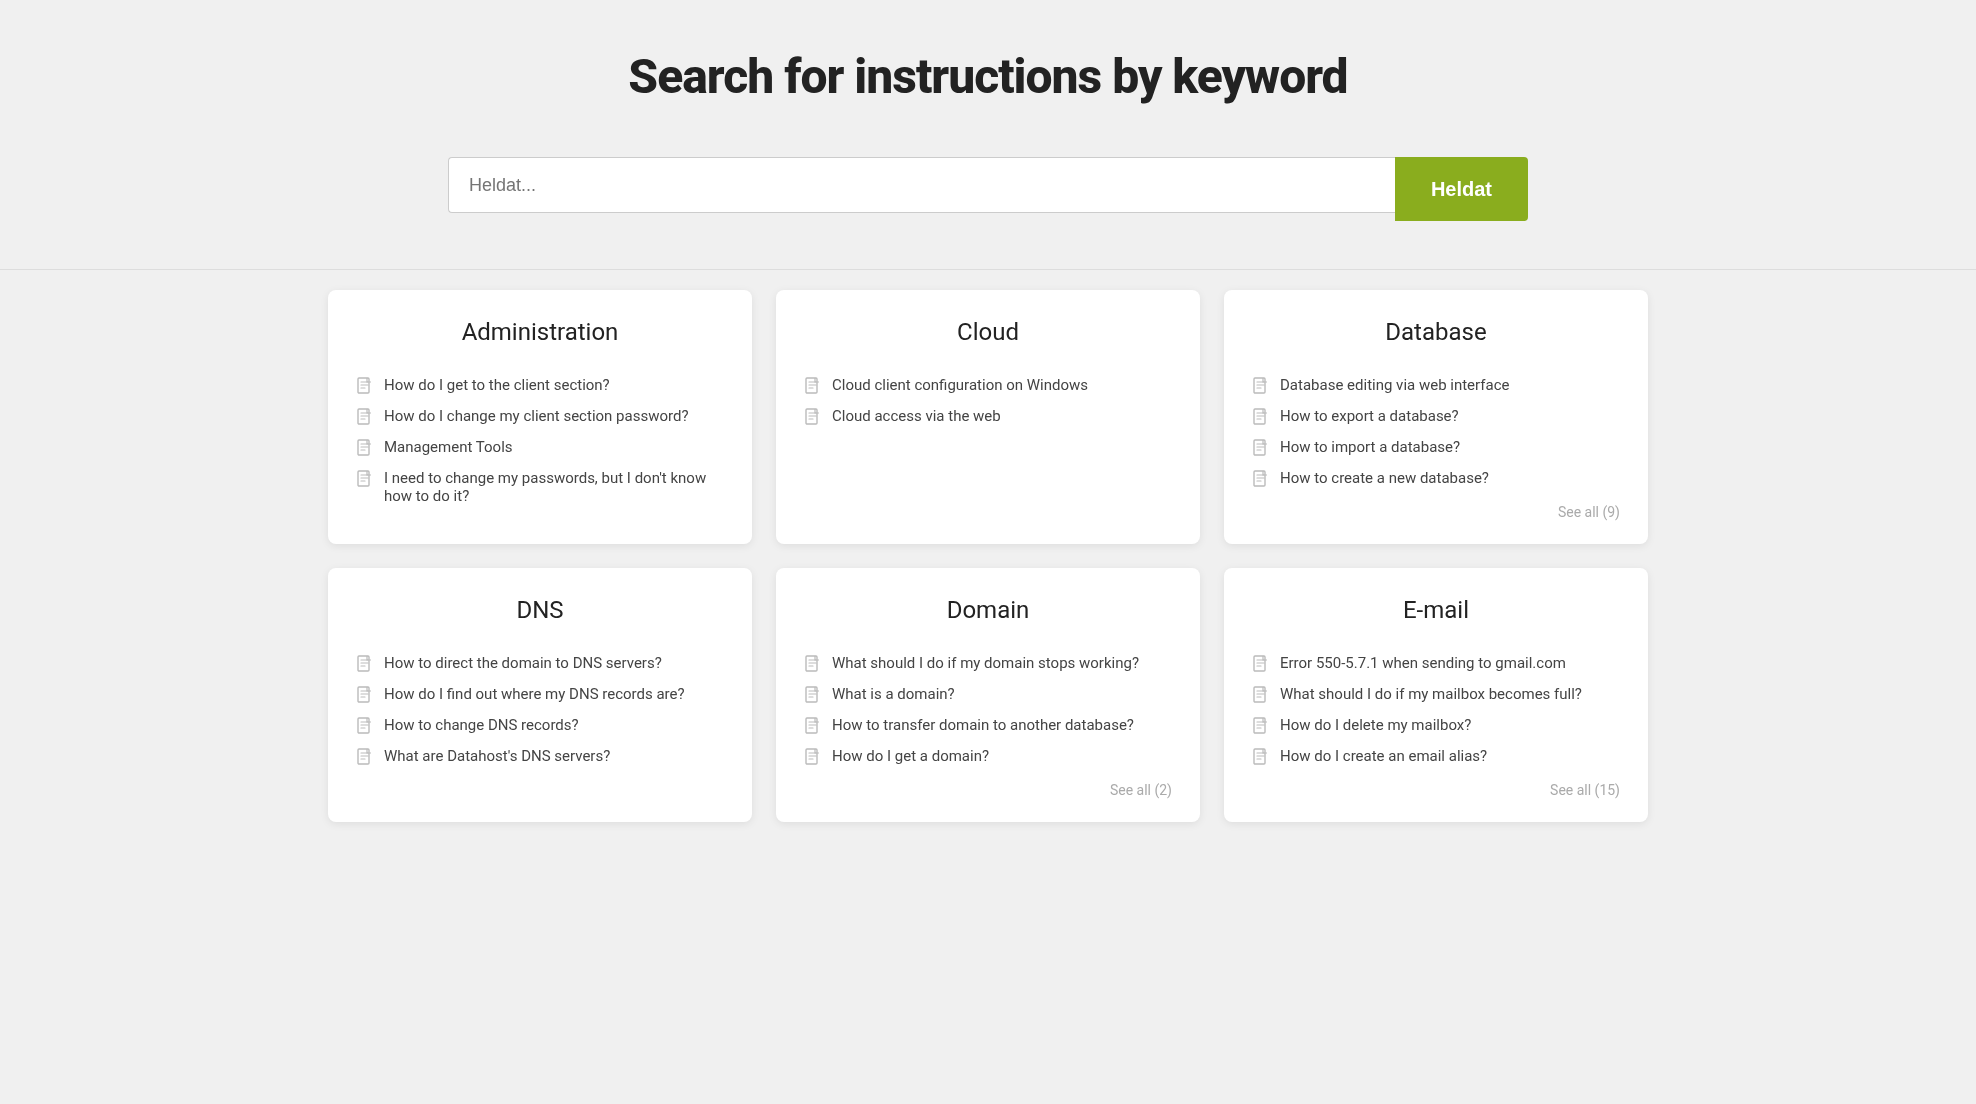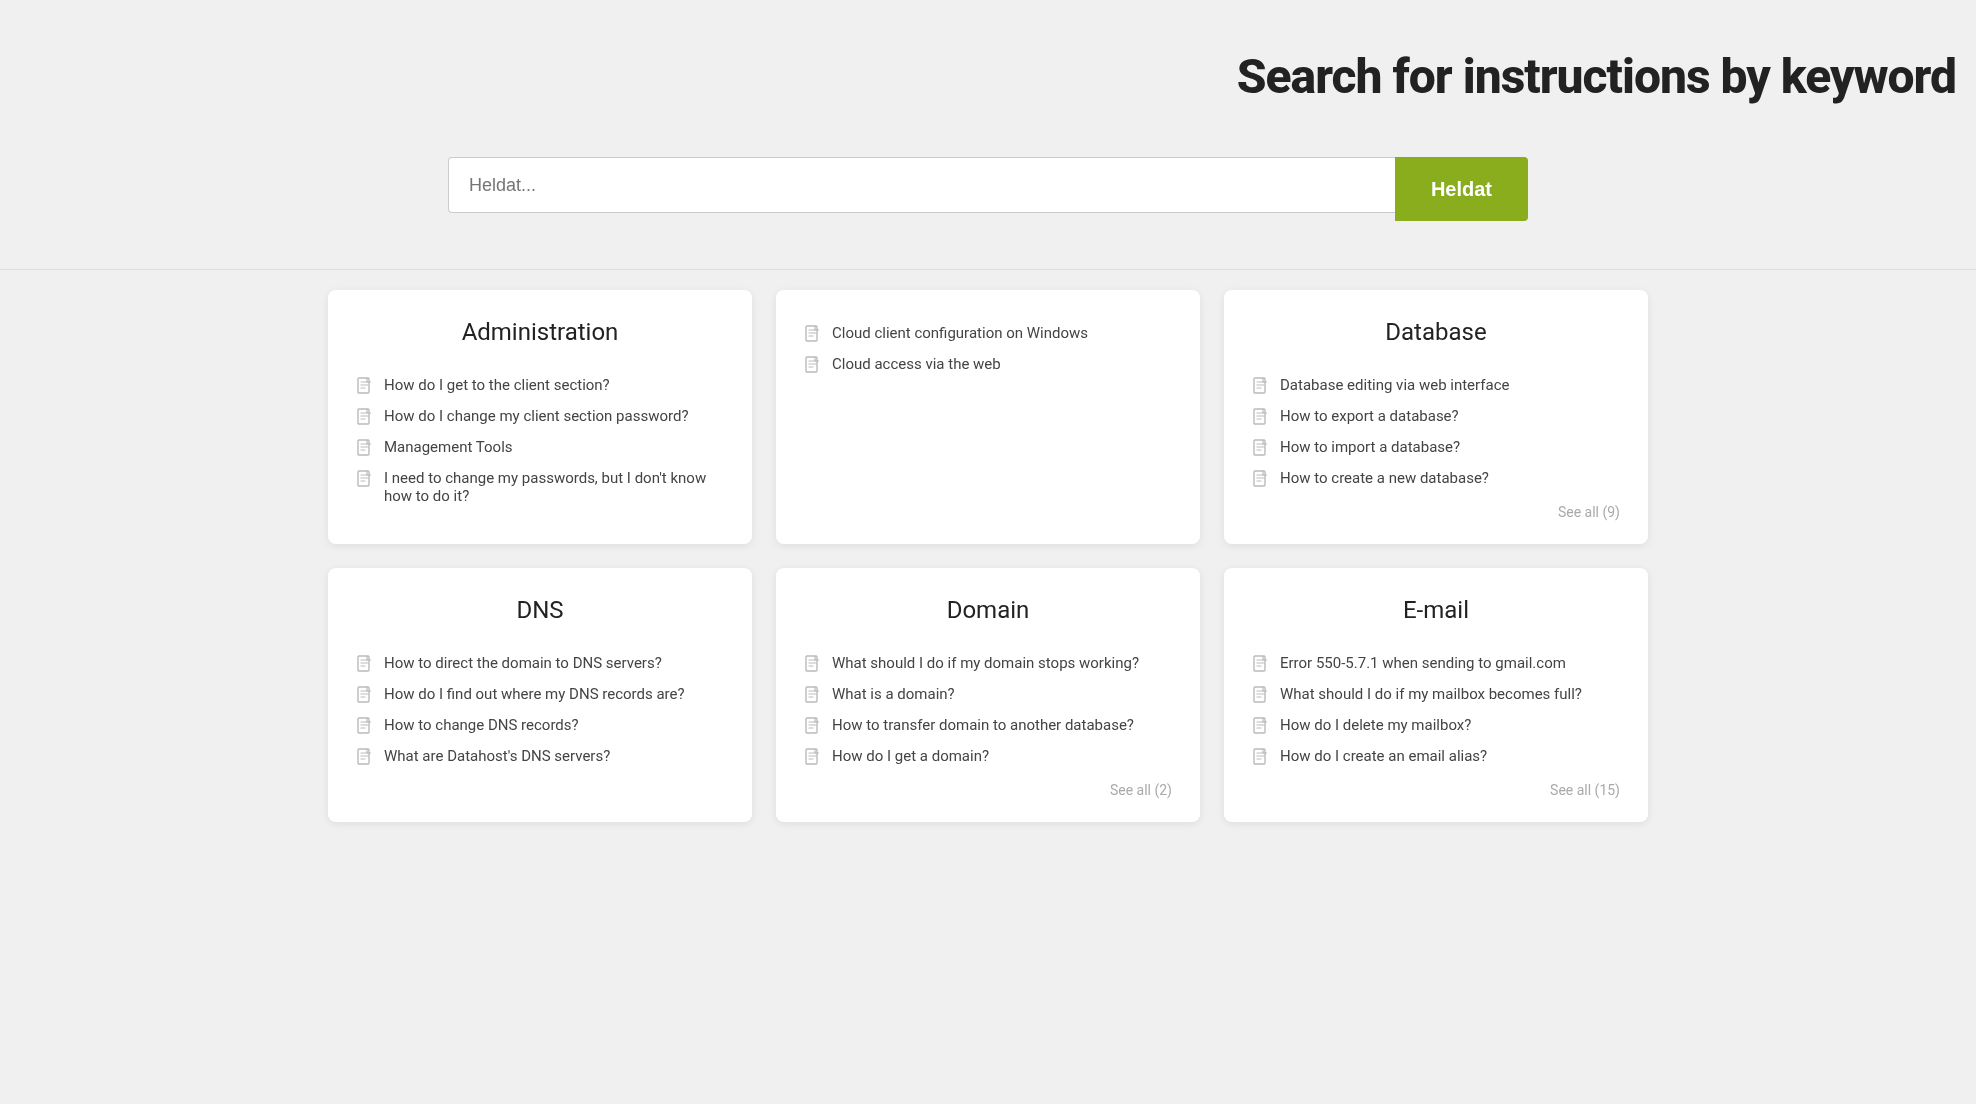--- a/index.html
+++ b/index.html
@@ -5,22 +5,22 @@
     * { box-sizing: border-box; margin: 0; padding: 0; }
 
     body {
       background: #f0f0f0;
       font-family: -apple-system, BlinkMacSystemFont, 'Segoe UI', Roboto, sans-serif;
       color: #333;
       min-height: 100vh;
     }
 
     .header {
-      text-align: right;
-      padding: 48px 20px 24px;
+      text-align: center;
+      padding: 48px 12px 24px;
     }
 
     .header h1 {
       font-size: 48px;
       font-weight: 800;
       color: #222;
       letter-spacing: -1px;
     }
 
     .search-container {
@@ -163,20 +163,21 @@
           <span class="doc-icon"><svg viewBox="0 0 18 18" fill="none" xmlns="http://www.w3.org/2000/svg" width="18" height="18">
         <rect x="2" y="1" width="11" height="15" rx="1" stroke="#bbb" stroke-width="1.4" fill="white"></rect>
         <path d="M5 5h7M5 8h7M5 11h4" stroke="#bbb" stroke-width="1.2" stroke-linecap="round"></path>
         <path d="M11 1v4h4" stroke="#bbb" stroke-width="1.2" fill="none"></path>
       </svg></span>
           <span>I need to change my passwords, but I don't know how to do it?</span>
         </li>
       </ul>
     </div>
     <div class="card">
+      <h2 class="card-title">Cloud</h2>
       <ul class="card-items">
         <li class="card-item">
           <span class="doc-icon"><svg viewBox="0 0 18 18" fill="none" xmlns="http://www.w3.org/2000/svg" width="18" height="18">
         <rect x="2" y="1" width="11" height="15" rx="1" stroke="#bbb" stroke-width="1.4" fill="white"></rect>
         <path d="M5 5h7M5 8h7M5 11h4" stroke="#bbb" stroke-width="1.2" stroke-linecap="round"></path>
         <path d="M11 1v4h4" stroke="#bbb" stroke-width="1.2" fill="none"></path>
       </svg></span>
           <span>Cloud client configuration on Windows</span>
         </li>
         <li class="card-item">

